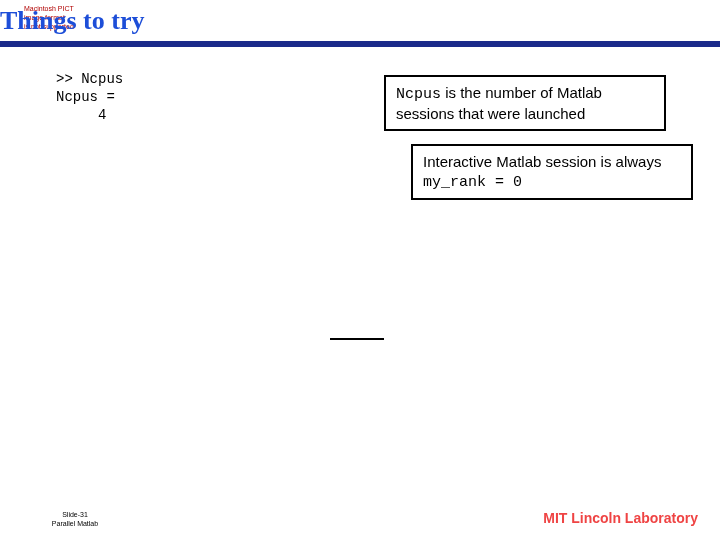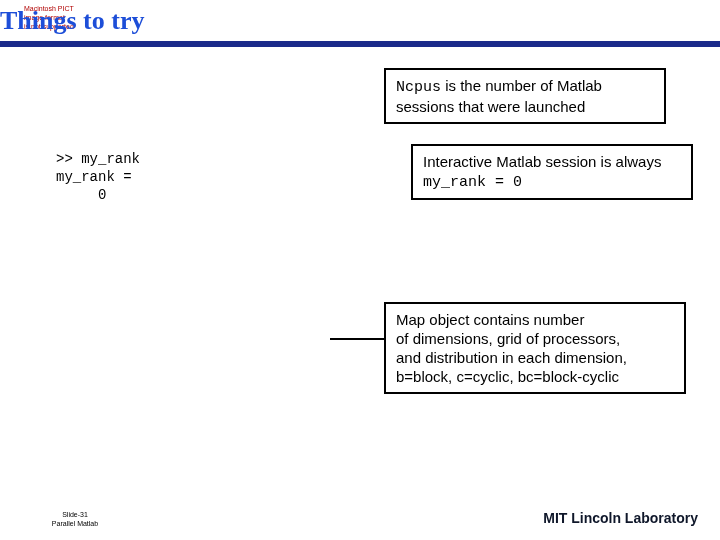--- a/index.html
+++ b/index.html
@@ -65,21 +65,21 @@
     background: #fff;
     padding: 6px 10px;
     font-family: Arial, Helvetica, sans-serif;
     font-size: 15px;
     line-height: 19px;
     color: #000;
   }
   .callout .mono {
     font-family: "Courier New", Courier, monospace;
   }
-  .co1 { top: 68px;  left: 384px; width: 258px; }
+  .co1 { top: 75px;  left: 384px; width: 258px; }
   .co2 { top: 144px; left: 384px; width: 258px; margin-left: 27px; }
   .co3 { top: 302px; left: 384px; width: 278px; }
   .co-line {
     position: absolute;
     height: 2px;
     background: #000;
   }
   .footer-box {
     position: absolute;
     left: 40px;
@@ -91,51 +91,47 @@
     text-align: center;
     width: 70px;
   }
   .lab {
     position: absolute;
     right: 22px;
     bottom: 14px;
     font-family: Arial, Helvetica, sans-serif;
     font-size: 14px;
     font-weight: bold;
-    color: #0f172a;
+    color: #ef4444;
   }
 </style>
 </head>
 <body>
 
 <div class="slide">
 
   <div class="pict-box">Macintosh PICT
 image format
 is not supported</div>
 
   <div class="title">Things to try</div>
   <div class="hr-blue"></div>
 
-  <div class="code-block cb2">&gt;&gt; my_rank
-my_rank =
-     0</div>
+  <div class="code-block cb1">&gt;&gt; Ncpus
+Ncpus =
+     4</div>
 
   <div class="callout co1">
     <span class="mono">Ncpus</span><span> is the number of Matlab sessions that were launched</span>
   </div>
 
   <div class="callout co2">
     <span>Interactive Matlab session is always </span><span class="mono">my_rank = 0</span>
   </div>
 
-  <div class="callout co3" style="white-space:pre-line;">Map object contains number
-of dimensions, grid of processors,
-and distribution in each dimension,
-b=block, c=cyclic, bc=block-cyclic</div>
 
   <div class="co-line" style="top:338px; left:330px; width:54px;"></div>
 
   <div class="footer-box">
     <div>Slide-31</div>
     <div>Parallel Matlab</div>
   </div>
 
   <div class="lab">MIT Lincoln Laboratory</div>
 

